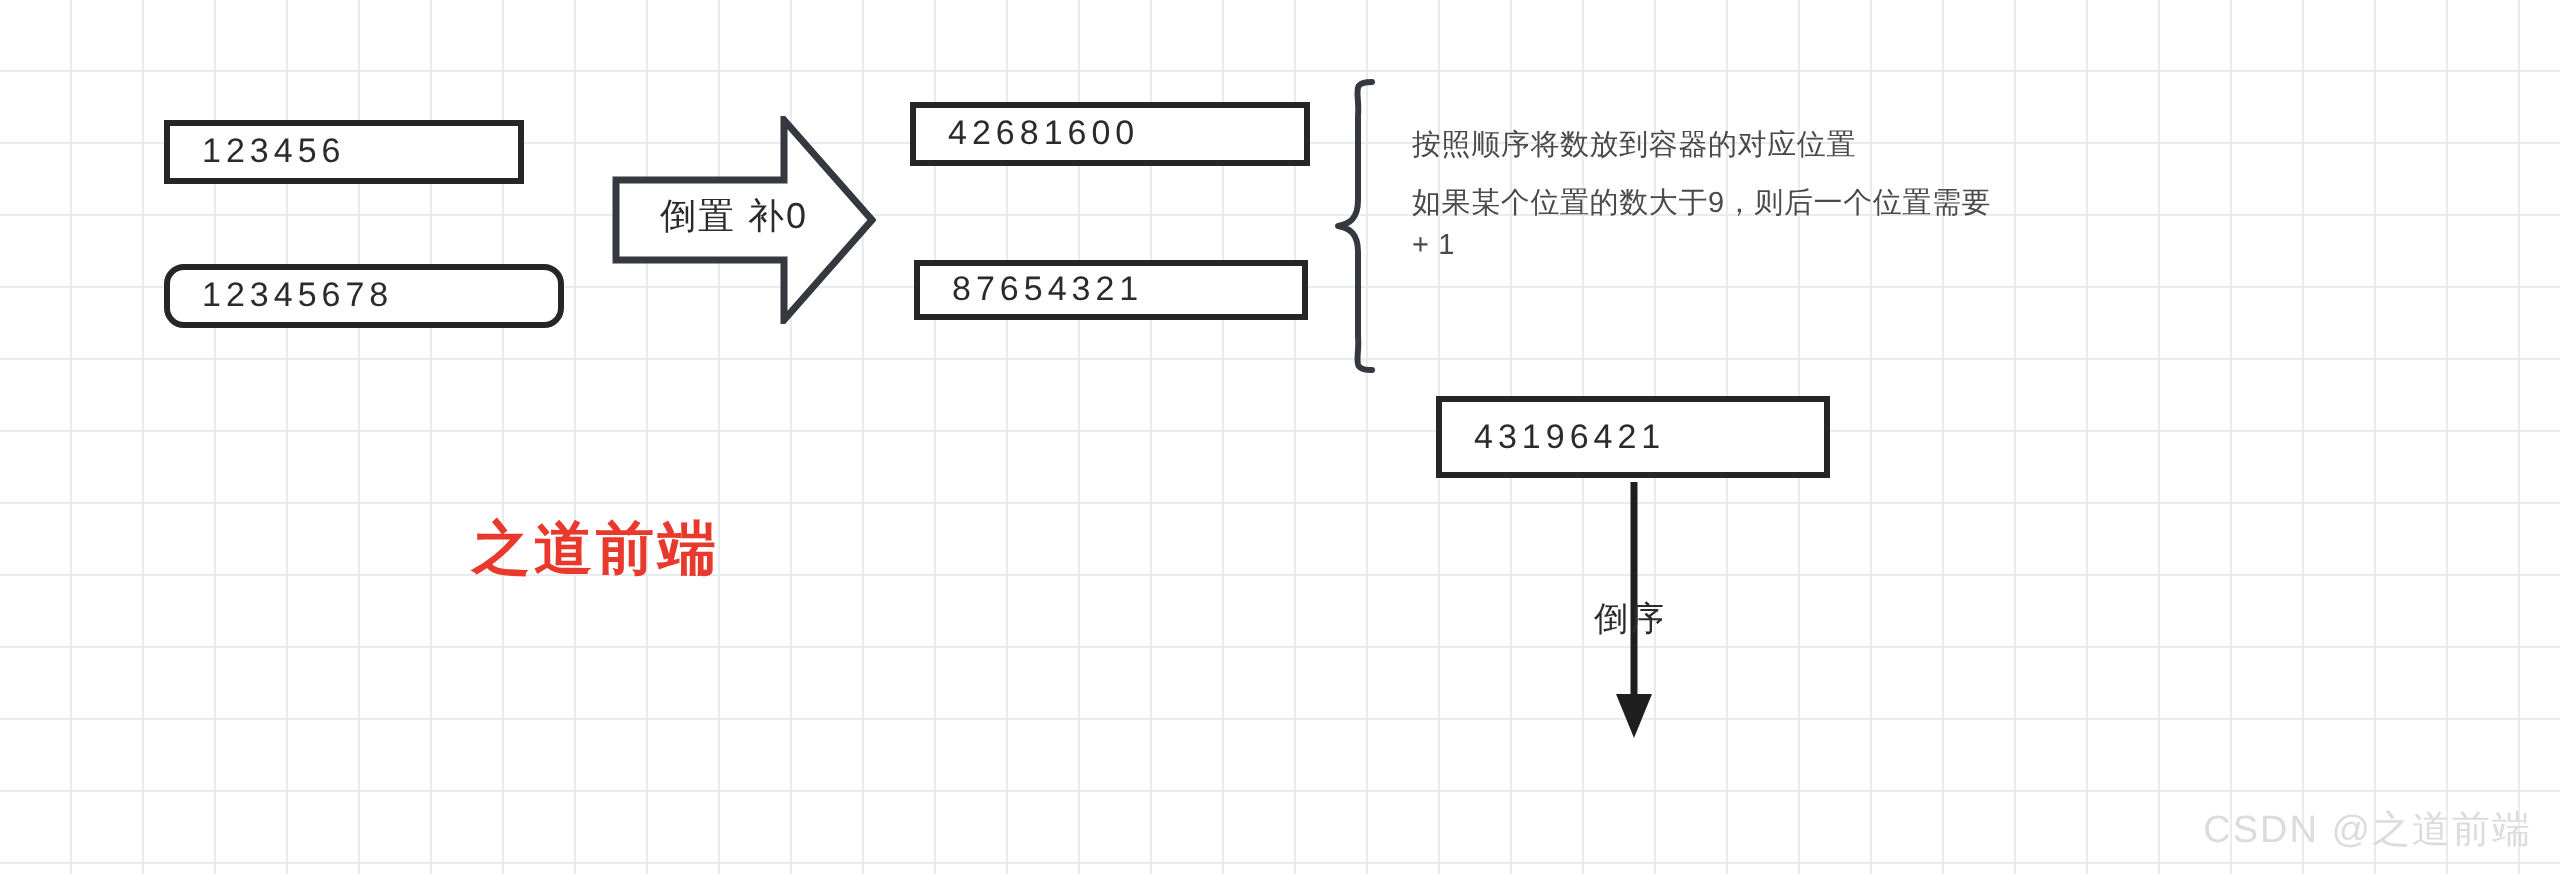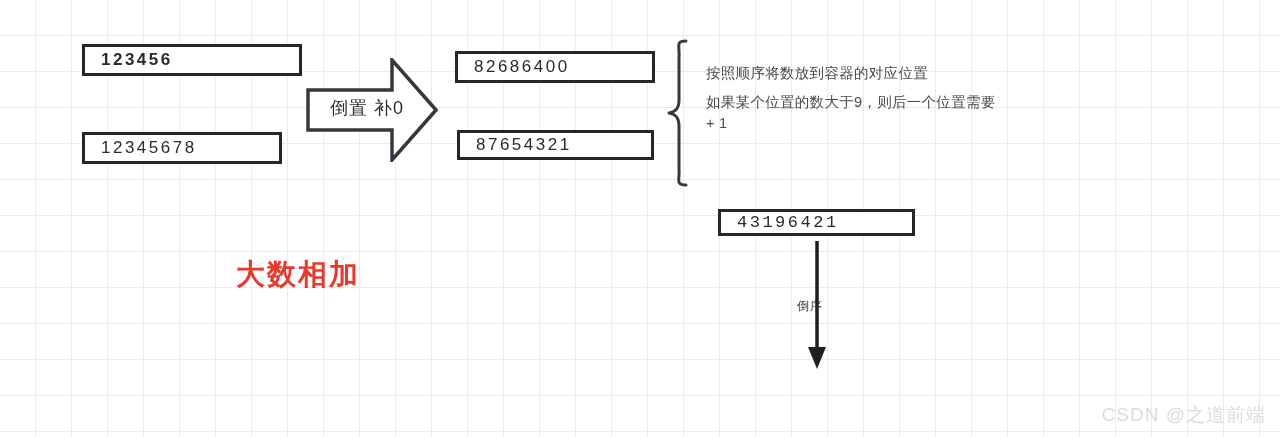--- a/index.html
+++ b/index.html
@@ -30,25 +30,25 @@
     border: 3px solid #262626;
     background: #ffffff;
     display: flex;
     align-items: center;
     color: #2b2b2b;
     font-size: 17px;
     letter-spacing: 2.5px;
     padding-left: 16px;
     font-family: "Liberation Sans", "DejaVu Sans", sans-serif;
   }
-  .box-1 { left: 82px;  top: 44px;  width: 220px; height: 32px; font-weight: bold; }
-  .box-2 { left: 82px;  top: 132px; width: 200px; height: 32px; }
+  .box-1 { left: 82px;  top: 60px;  width: 180px; height: 32px; }
+  .box-2 { left: 82px;  top: 132px; width: 200px; height: 32px; border-radius: 10px; }
   .box-3 { left: 455px; top: 51px;  width: 200px; height: 32px; }
   .box-4 { left: 457px; top: 130px; width: 197px; height: 30px; }
-  .box-5 { left: 718px; top: 209px; width: 197px; height: 27px; font-family: Liberation Mono, monospace; }
+  .box-5 { left: 718px; top: 198px; width: 197px; height: 41px; }
   .box-6 { left: 718px; top: 369px; width: 197px; height: 37px; }
 
   .big-arrow {
     position: absolute;
     left: 306px;
     top: 58px;
     width: 132px;
     height: 104px;
   }
   .arrow-label {
@@ -94,21 +94,21 @@
     position: absolute;
     left: 806px;
     top: 241px;
     width: 22px;
     height: 130px;
   }
   .down-label {
     position: absolute;
     left: 797px;
     top: 298px;
-    font-size: 12px;
+    font-size: 17px;
     color: #2b2b2b;
     letter-spacing: 1px;
     white-space: nowrap;
   }
 
   .watermark {
     position: absolute;
     right: 14px;
     bottom: 9px;
     font-size: 19px;
@@ -123,31 +123,31 @@
 <div id="canvas">
 
   <div class="num-box box-1">123456</div>
   <div class="num-box box-2">12345678</div>
 
   <svg class="big-arrow" viewBox="0 0 132 104">
     <polygon points="2,32 86,32 86,2 130,52 86,102 86,72 2,72" fill="#ffffff" stroke="#35393f" stroke-width="3.5" stroke-linejoin="miter"></polygon>
   </svg>
   <div class="arrow-label">倒置 补0</div>
 
-  <div class="num-box box-3">82686400</div>
+  <div class="num-box box-3">42681600</div>
   <div class="num-box box-4">87654321</div>
 
   <svg class="brace" viewBox="0 0 30 150">
     <path d="M20,3 C9,3 14,8 13,20 L13,62 C13,71 9,74 3,75 C9,76 13,79 13,88 L13,130 C14,142 9,147 20,147" fill="none" stroke="#35393f" stroke-width="3" stroke-linecap="round" stroke-linejoin="round"></path>
   </svg>
 
   <div class="note note-1">按照顺序将数放到容器的对应位置</div>
   <div class="note note-2">如果某个位置的数大于9，则后一个位置需要 + 1</div>
 
-  <div class="title-red">大数相加</div>
+  <div class="title-red">之道前端</div>
 
   <div class="num-box box-5">43196421</div>
 
   <svg class="down-arrow" viewBox="0 0 22 130">
     <line x1="11" y1="0" x2="11" y2="112" stroke="#1f1f1f" stroke-width="3.5"></line>
     <polygon points="11,128 2,106 20,106" fill="#1f1f1f"></polygon>
   </svg>
   <div class="down-label">倒序</div>
 
 

